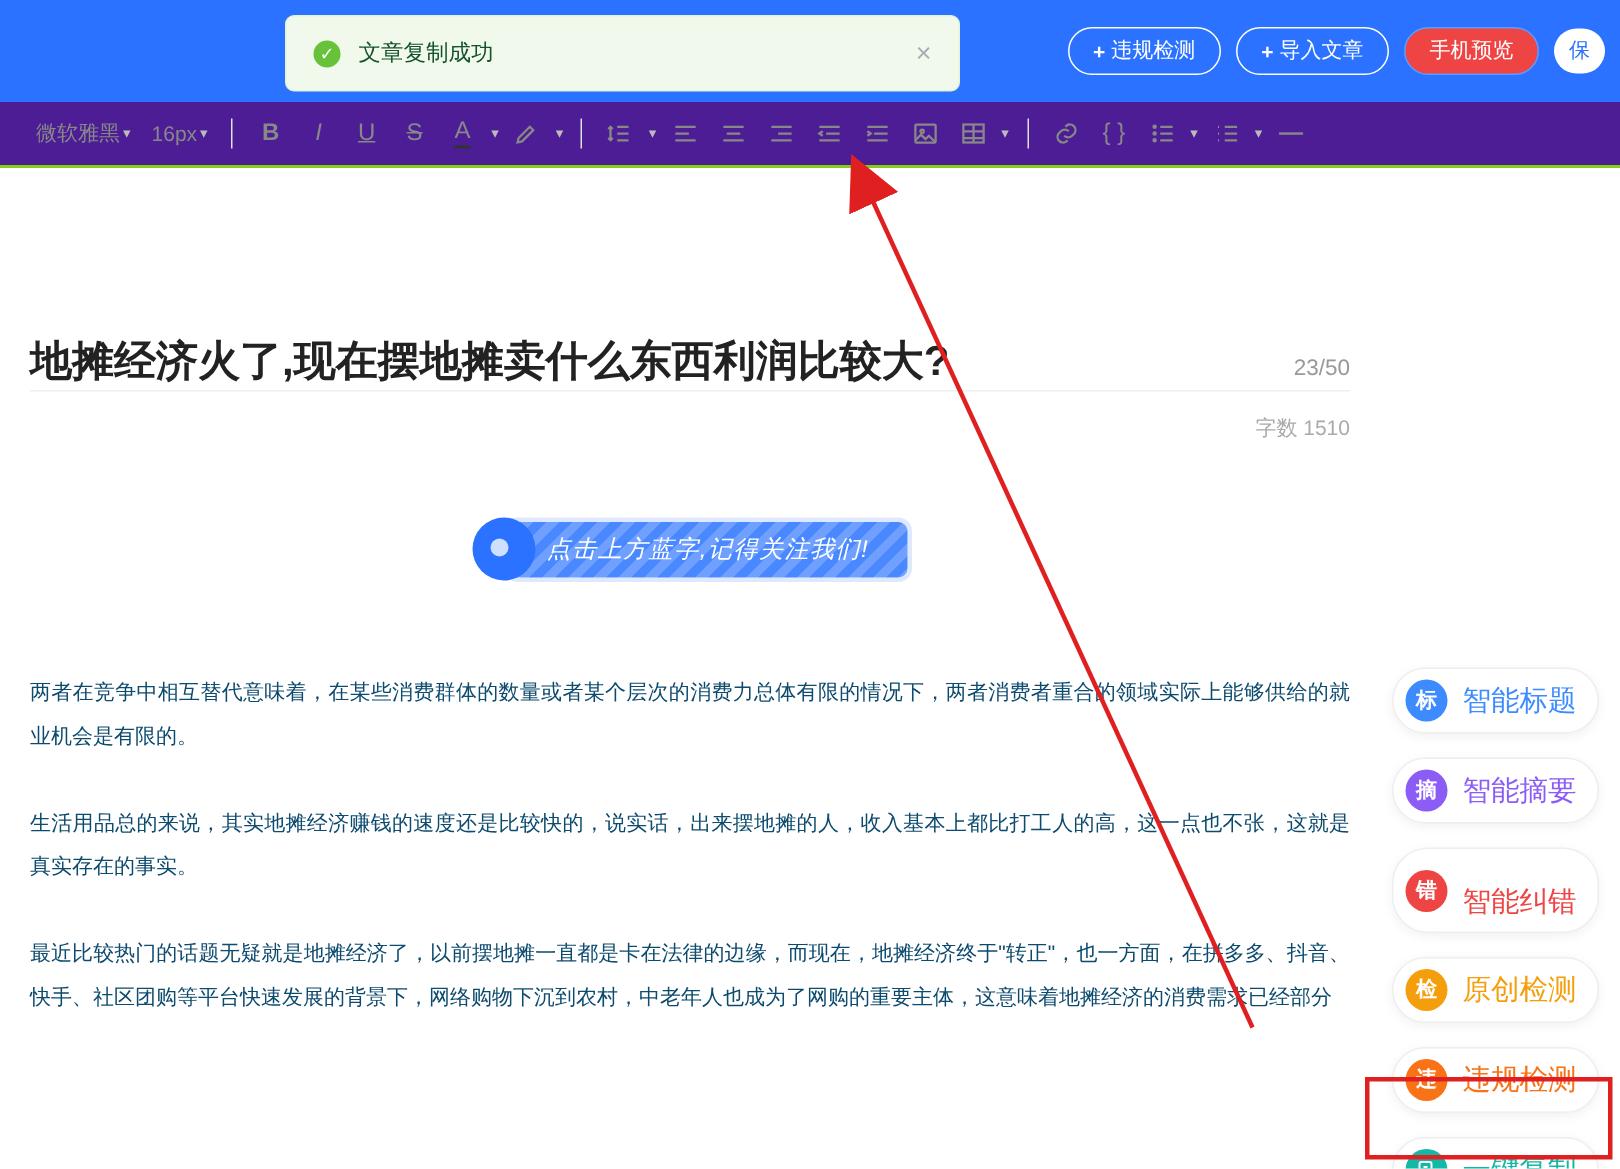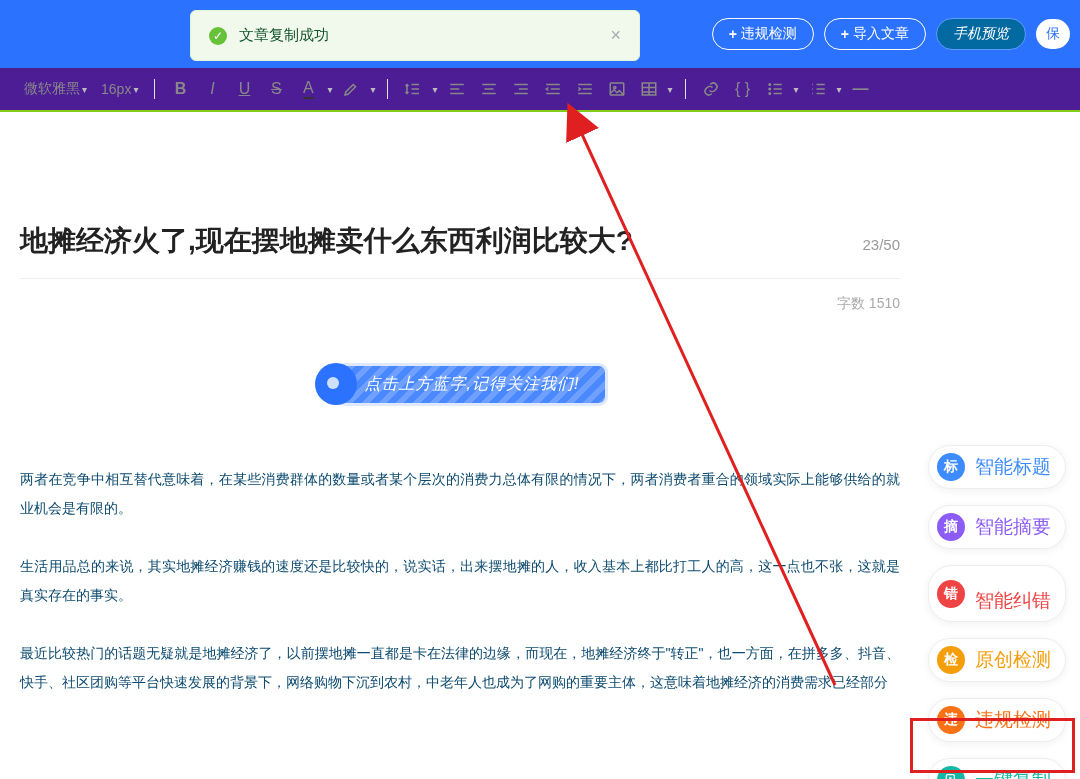--- a/index.html
+++ b/index.html
@@ -1,41 +1,41 @@
 <!DOCTYPE html>
 <html><head>
 <meta charset="utf-8">
 <style>
   * { box-sizing: border-box; margin: 0; padding: 0; }
   body { font-family: "Microsoft YaHei", -apple-system, sans-serif; background: #fff; width: 1080px; height: 779px; overflow: hidden; position: relative; }
   
   
   .topbar { background: #2a72ff; height: 68px; display: flex; align-items: center; justify-content: flex-end; padding-right: 10px; gap: 10px; position: relative; }
   .pill-btn { border: 1.5px solid #fff; color: #fff; background: transparent; border-radius: 20px; padding: 6px 16px; font-size: 14px; display: inline-flex; align-items: center; gap: 4px; cursor: pointer; }
-  .pill-btn.filled { background: #0369a1; border-color: #5e9bff; font-style: italic; }
+  .pill-btn.filled { background: #ef4444; border-color: #5e9bff; }
   .pill-btn.save { background: #fff; color: #2a72ff; padding: 6px 10px; border: none; }
   .plus { font-weight: bold; }
   
   
   .toast { position: absolute; left: 190px; top: 10px; width: 450px; background: #f0f9eb; border: 1px solid #e1f3d8; border-radius: 6px; padding: 14px 18px; display: flex; align-items: center; gap: 12px; z-index: 10; }
   .toast .check { width: 18px; height: 18px; border-radius: 50%; background: #67c23a; color: #fff; display: flex; align-items: center; justify-content: center; font-size: 12px; }
   .toast .msg { color: #14532d; font-size: 15px; flex: 1; }
   .toast .close { color: #a8abb2; cursor: pointer; font-size: 18px; }
   
   
   .toolbar { background: #4c1d95; border-bottom: 2px solid #84cc16; padding: 8px 20px; display: flex; align-items: center; gap: 6px; color: #888; font-size: 14px; flex-wrap: nowrap; overflow: hidden; }
   .toolbar .sel { display: inline-flex; align-items: center; gap: 2px; color: #888; cursor: pointer; padding: 2px 4px; }
   .toolbar .iconbtn { width: 26px; height: 26px; display: inline-flex; align-items: center; justify-content: center; cursor: pointer; color: #888; font-size: 16px; }
   .toolbar .iconbtn svg { width: 18px; height: 18px; }
   .toolbar .sep { width: 1px; height: 20px; background: #e0e0e0; margin: 0 6px; }
   .chev { font-size: 10px; color: #bbb; }
   
   
   .editor { padding: 20px 20px 20px 20px; width: 920px; }
-  .title-row { display: flex; align-items: baseline; margin-top: 90px; margin-bottom: 18px; gap: 40px; }
+  .title-row { display: flex; align-items: baseline; margin-top: 90px; margin-bottom: 0; gap: 40px; }
   .title-row h1 { font-size: 28px; font-weight: 700; color: #222; flex: 1; }
   .counter { color: #999; font-size: 15px; margin-left: auto; }
   .divider { border: none; border-top: 1px solid #eee; margin-bottom: 16px; }
   .wordcount { text-align: right; color: #aaa; font-size: 14px; margin-bottom: 50px; }
   
   .banner { display: flex; justify-content: center; margin-bottom: 60px; }
   .banner-inner { display: inline-flex; align-items: center; }
   .banner-dot { width: 42px; height: 42px; border-radius: 50%; background: #2a72ff; position: relative; z-index: 2; }
   .banner-dot::after { content: ""; position: absolute; width: 12px; height: 12px; background: #cfe0ff; border-radius: 50%; top: 14px; left: 12px; }
   .banner-pill { background: repeating-linear-gradient(135deg, #4a88ff 0 6px, #6fa0ff 6px 12px); color: #fff; font-style: italic; padding: 8px 26px; border-radius: 6px; margin-left: -18px; font-size: 16px; letter-spacing: 1px; box-shadow: 0 0 0 3px rgba(90,140,255,.2); }

